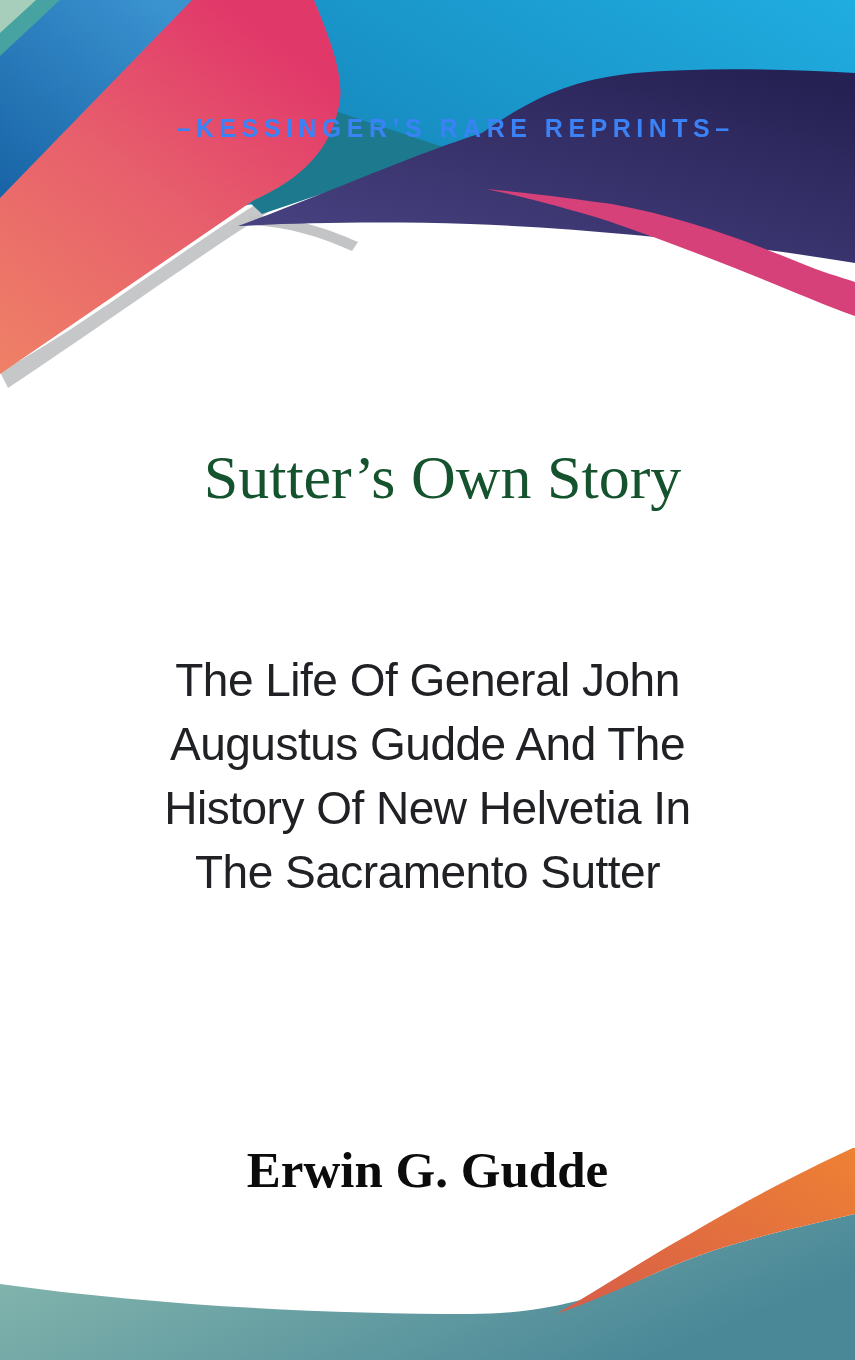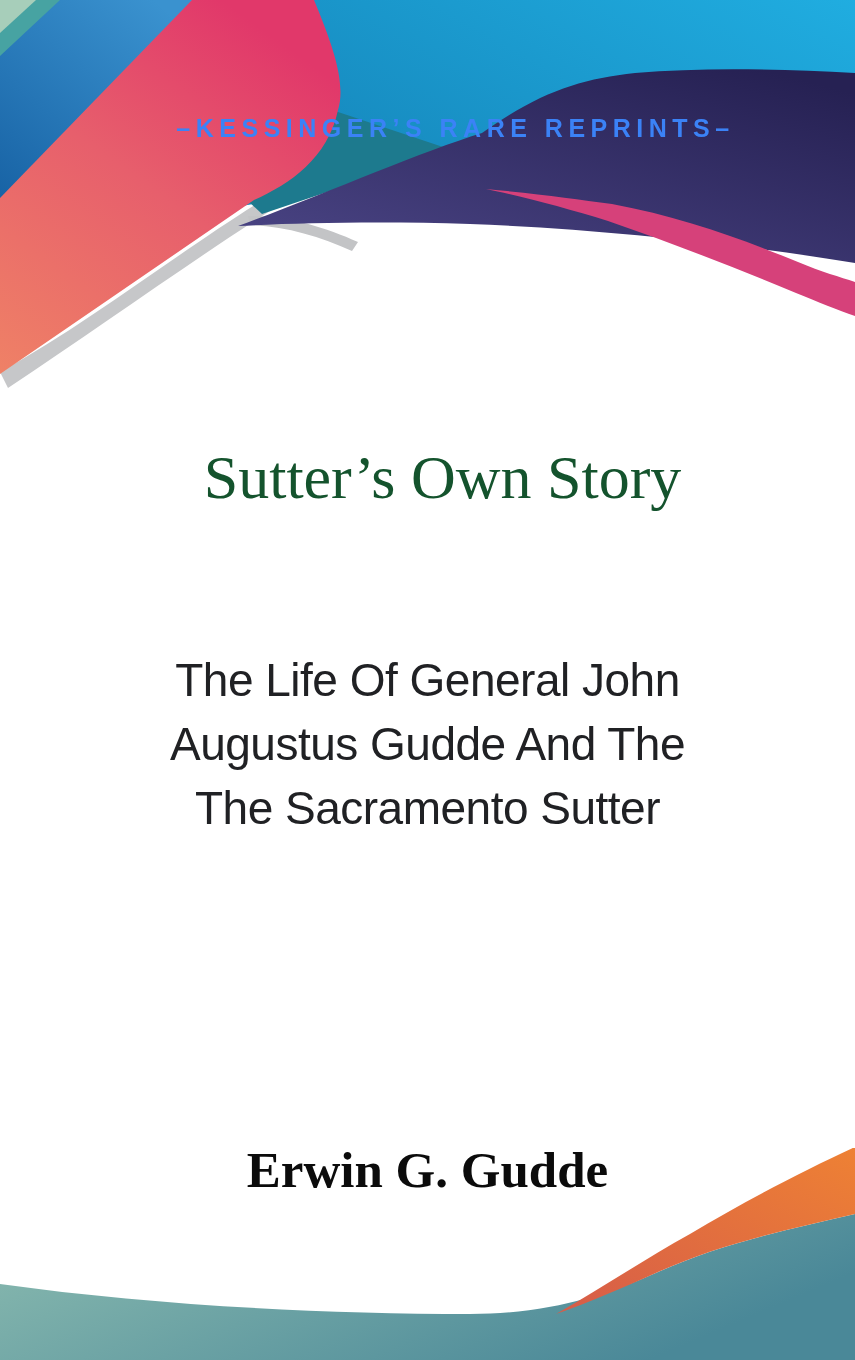--- a/index.html
+++ b/index.html
@@ -93,20 +93,21 @@
     <path fill="#a7ceba" d="M 0,0 L 36,0 L 0,33 Z"></path>
   </svg>
 
   <p class="txt publisher-banner">–KESSINGER’S RARE REPRINTS–</p>
 
   <h1 class="txt book-title">Sutter’s Own Story</h1>
 
   <div class="txt book-subtitle">
     <span>The Life Of General John</span>
     <span>Augustus Gudde And The</span>
+    <span>History Of New Helvetia In</span>
     <span>The Sacramento Sutter</span>
   </div>
 
   <p class="txt book-author">Erwin G. Gudde</p>
 
   <svg class="art bottom" width="855" height="212" viewBox="0 0 855 212" aria-hidden="true">
     <defs>
       <linearGradient id="gradTealBand" x1="0%" y1="0%" x2="100%" y2="40%">
         <stop offset="0%" stop-color="#8cbcb0"></stop>
         <stop offset="100%" stop-color="#4a8898"></stop>

